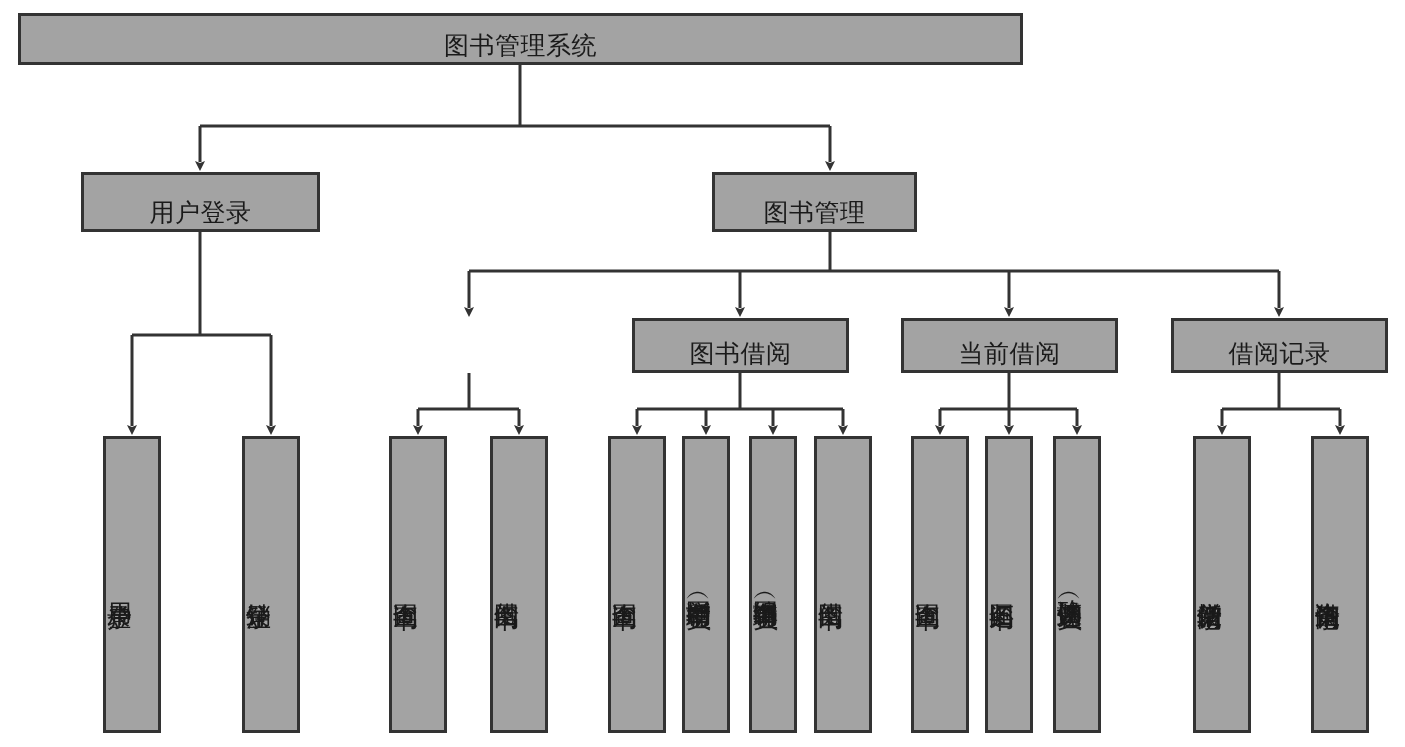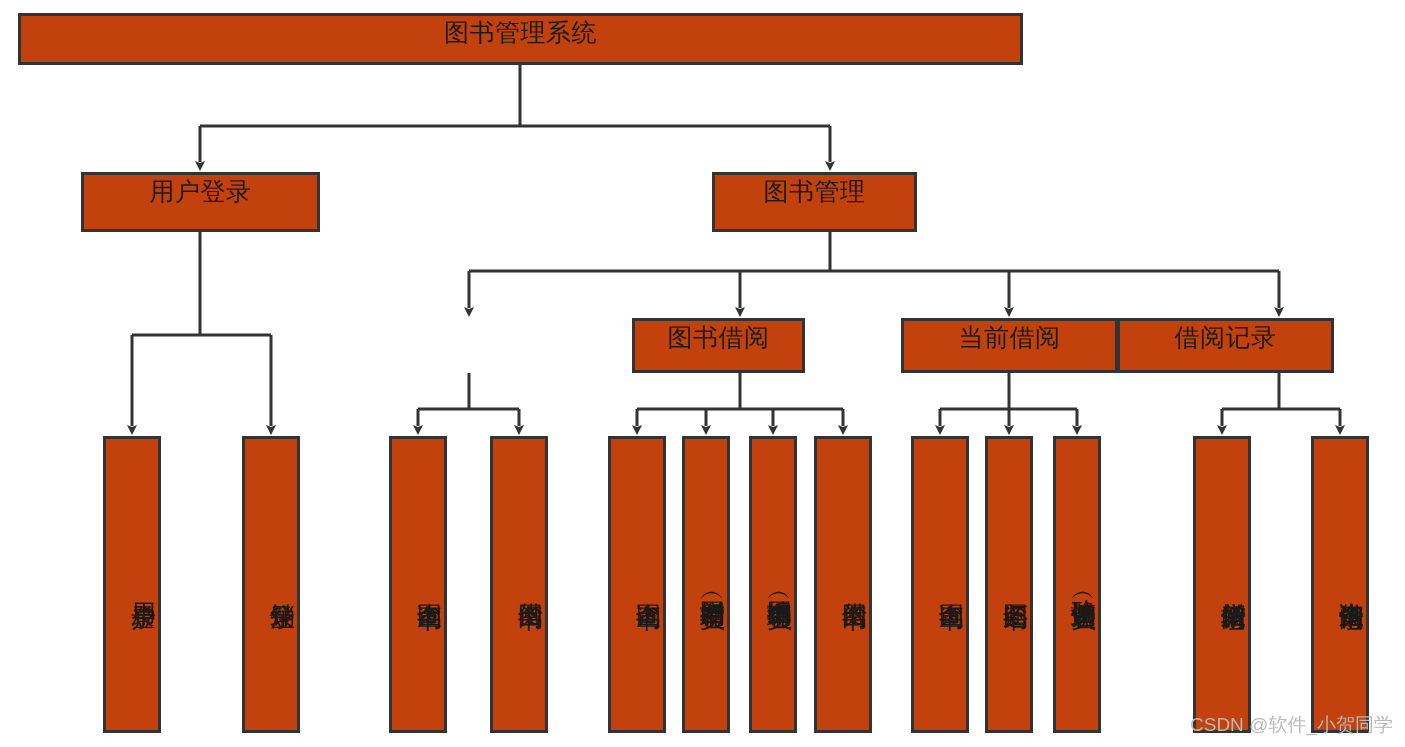--- a/index.html
+++ b/index.html
@@ -14,23 +14,23 @@
     position: relative;
     width: 1405px;
     height: 747px;
     background: #ffffff;
     overflow: hidden;
   }
   .node {
     position: absolute;
     box-sizing: border-box;
     border: 3px solid #333333;
-    background: #c2410c;
+    background: #a3a3a3;
     display: flex;
-    align-items: flex-start;
+    align-items: flex-end;
     justify-content: center;
     color: #1a1a1a;
   }
   .node.horiz {
     font-size: 25px;
     letter-spacing: 0.5px;
   }
   .node.vert {
     writing-mode: vertical-rl;
     text-orientation: upright;
@@ -120,27 +120,27 @@
     <span>图书管理系统</span>
   </div>
 
   <div class="node horiz" style="left:81px; top:172px; width:239px; height:60px;">
     <span>用户登录</span>
   </div>
   <div class="node horiz" style="left:712px; top:172px; width:205px; height:60px;">
     <span>图书管理</span>
   </div>
 
-  <div class="node horiz" style="left:632px; top:318px; width:173px; height:55px;">
+  <div class="node horiz" style="left:632px; top:318px; width:217px; height:55px;">
     <span>图书借阅</span>
   </div>
   <div class="node horiz" style="left:901px; top:318px; width:217px; height:55px;">
     <span>当前借阅</span>
   </div>
-  <div class="node horiz" style="left:1117px; top:318px; width:217px; height:55px;">
+  <div class="node horiz" style="left:1171px; top:318px; width:217px; height:55px;">
     <span>借阅记录</span>
   </div>
 
   <div class="node vert" style="left:103px; top:436px; width:58px; height:297px;">
     <span class="vlabel">用户登录</span>
   </div>
   <div class="node vert" style="left:242px; top:436px; width:58px; height:297px;">
     <span class="vlabel">注销登录</span>
   </div>
 
@@ -174,15 +174,14 @@
     <span class="vlabel">确认归还（管理员）</span>
   </div>
 
   <div class="node vert" style="left:1193px; top:436px; width:58px; height:297px;">
     <span class="vlabel">新增借阅记录</span>
   </div>
   <div class="node vert" style="left:1311px; top:436px; width:58px; height:297px;">
     <span class="vlabel">查询借阅记录</span>
   </div>
 
-  <div class="watermark">CSDN @软件_小贺同学</div>
 
 </div>
 
 </body></html>

